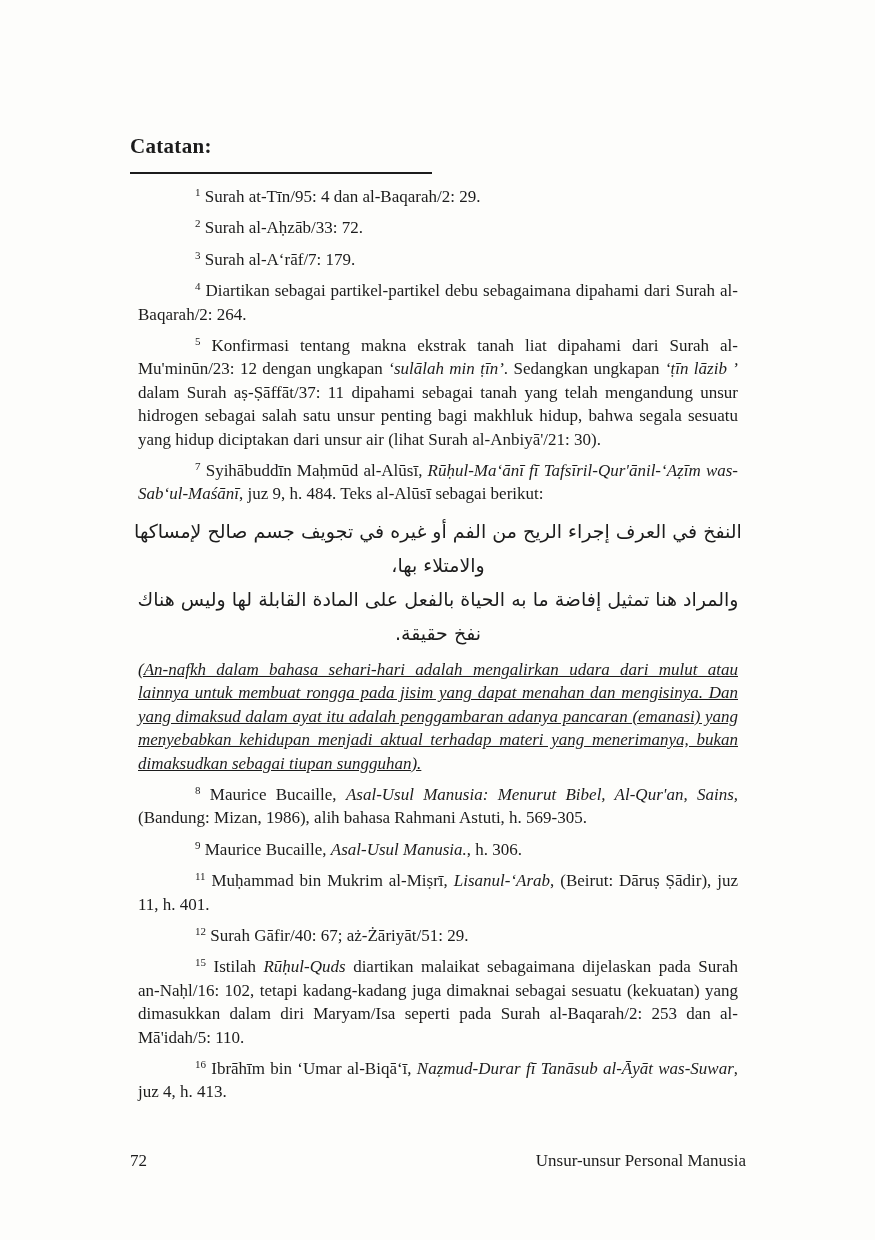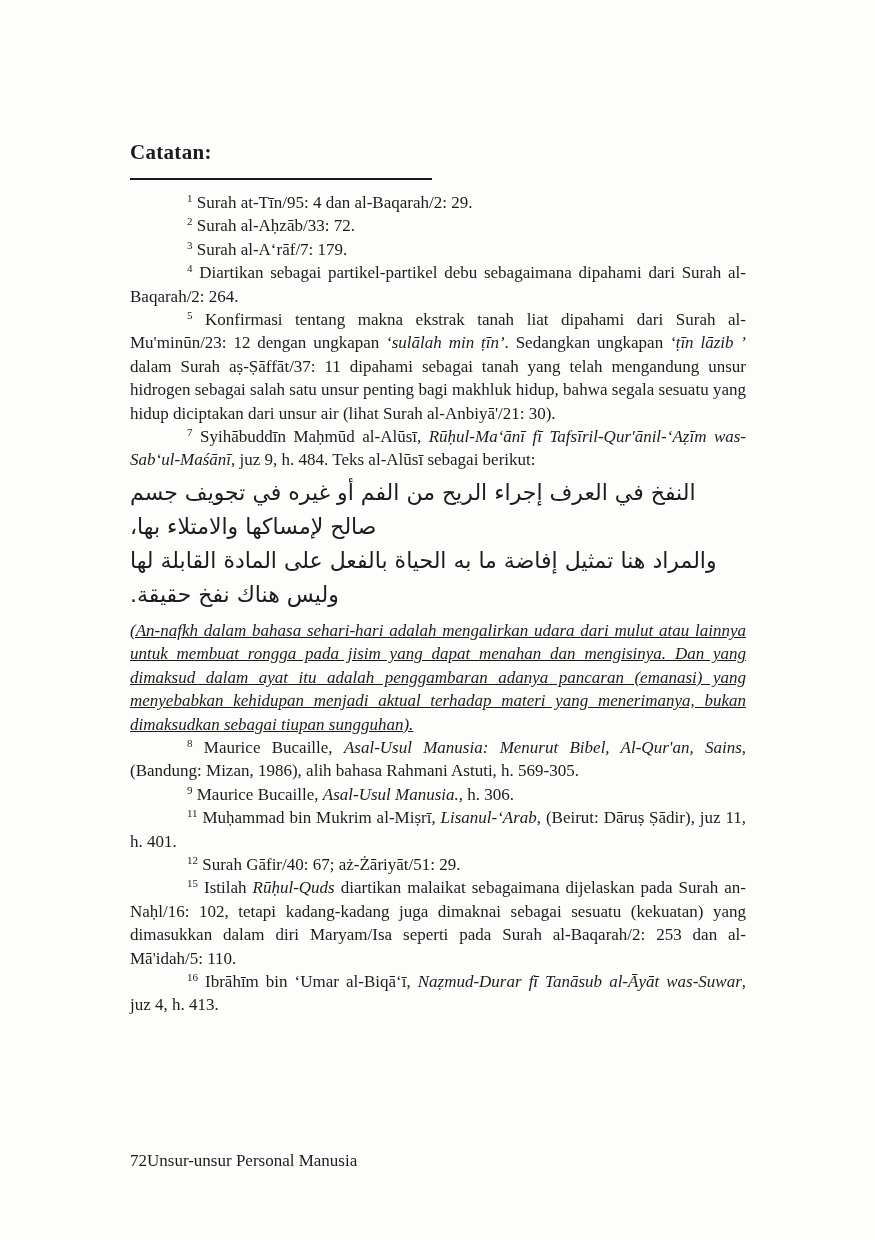--- a/index.html
+++ b/index.html
@@ -8,65 +8,66 @@
     height: 1240px;
     position: relative;
     overflow: hidden;
     background: #fdfdfb;
     color: #1c1c1c;
     font-family: "Liberation Serif", "DejaVu Serif", serif;
   }
   .page {
     position: absolute;
     left: 130px;
-    top: 140px;
+    top: 134px;
     width: 616px;
   }
   .heading {
     font-size: 21px;
     font-weight: bold;
     margin: 0 0 13px 0;
     letter-spacing: 0.3px;
   }
   .rule {
     width: 302px;
     border-top: 2px solid #1c1c1c;
     margin: 0 0 11px 0;
     height: 0;
   }
   .notes {
     font-size: 17px;
     line-height: 23.4px;
     text-align: justify;
   }
-  .notes p { margin: 0; }
+  .notes p { margin: 8px; }
   .note { text-indent: 57px; }
   .trans { text-indent: 0; font-style: italic; text-decoration: underline; }
   .it { font-style: italic; }
   sup.note-num {
     font-size: 11px;
     line-height: 0;
     vertical-align: 6px;
   }
   .notes .arabic {
     direction: rtl;
-    text-align: left;
+    text-align: center;
     font-family: "DejaVu Sans", sans-serif;
-    font-size: 22px;
+    font-size: 19px;
     line-height: 34px;
     margin: 4px 0 7px 0;
     text-indent: 0;
   }
   .arabic-line { display: block; }
   .footer {
     position: absolute;
     left: 130px;
     right: 129px;
     top: 1151px;
     display: flex;
+    justify-content: space-between;
     font-size: 17px;
   }
   .footer .running { }
 </style>
 </head>
 <body>
 
 <div class="page">
   <h1 class="heading">Catatan:</h1>
   <div class="rule"></div>

